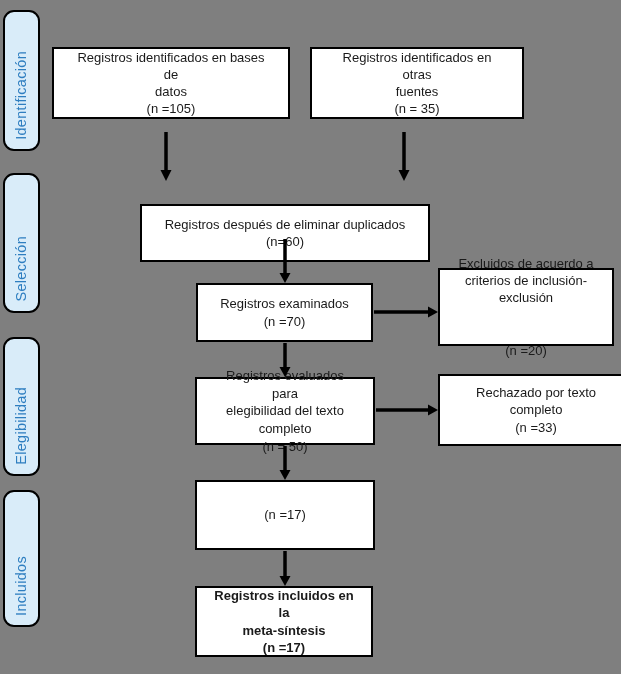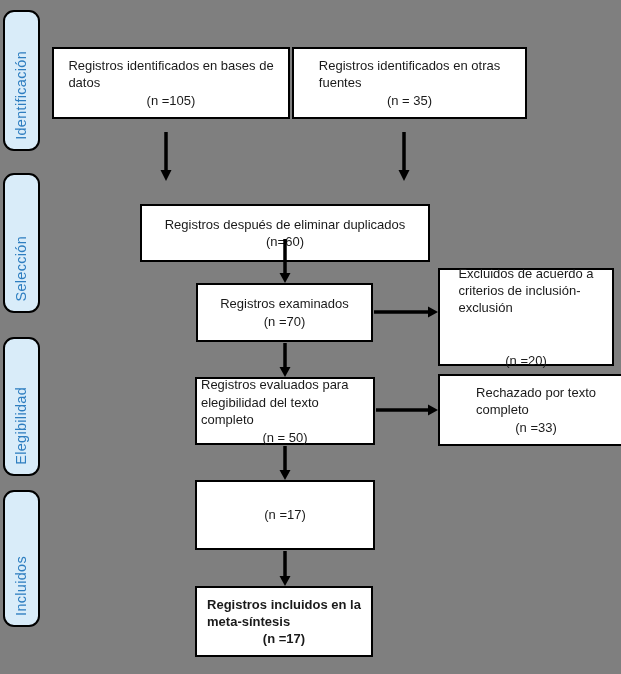--- a/index.html
+++ b/index.html
@@ -37,23 +37,24 @@
     line-height:1;
   }
   
   .fbox{
     position:absolute;
     background:var(--box-bg);
     border:2px solid var(--box-border);
     box-sizing:border-box;
     display:flex;flex-direction:column;
     justify-content:center;align-items:center;
+    text-align:center;
     color:var(--text);
     font-size:13px;line-height:1.32;
-    padding:2px 4px;
+    padding:2px 16px;
   }
   .fbox .body,.fbox .nline{white-space:pre-line;}
   .fbox.small .body{font-size:13px;line-height:1.35;}
   .fbox.small .nline{font-size:13px;}
   
   svg.arrows{position:absolute;left:0;top:0;pointer-events:none;}
   svg.arrows line{stroke:#000;stroke-width:3.5;}
   svg.arrows polygon{fill:#000;}
 </style>
 </head>
@@ -73,37 +74,37 @@
   <div class="pill" style="top:490px;height:137px;">
     <span class="vtext">Incluidos</span>
   </div>
 
   <div class="fbox" style="left:52px;top:47px;width:238px;height:72px;">
     <span class="body">Registros identificados en bases de
 datos</span>
     <span class="nline">(n =105)</span>
   </div>
 
-  <div class="fbox" style="left:292px;top:47px;width:235px;height:72px;">
+  <div class="fbox" style="left:310px;top:47px;width:214px;height:72px;">
     <span class="body">Registros identificados en otras
 fuentes</span>
     <span class="nline">(n = 35)</span>
   </div>
 
   <div class="fbox" style="left:140px;top:180px;width:290px;height:58px;margin-top:24px;">
     <span class="body">Registros después de eliminar duplicados</span>
     <span class="nline">(n=60)</span>
   </div>
 
   <div class="fbox" style="left:196px;top:283px;width:177px;height:59px;">
     <span class="body">Registros examinados</span>
     <span class="nline">(n =70)</span>
   </div>
 
-  <div class="fbox" style="left:438px;top:268px;width:176px;height:98px;gap:36px;">
+  <div class="fbox" style="left:438px;top:268px;width:176px;height:78px;gap:36px;">
     <span class="body">Excluidos de acuerdo a
 criterios de inclusión-
 exclusión</span>
     <span class="nline">(n =20)</span>
   </div>
 
   <div class="fbox small" style="left:195px;top:377px;width:180px;height:68px;">
     <span class="body">Registros evaluados para
 elegibilidad del texto completo</span>
     <span class="nline">(n = 50)</span>

